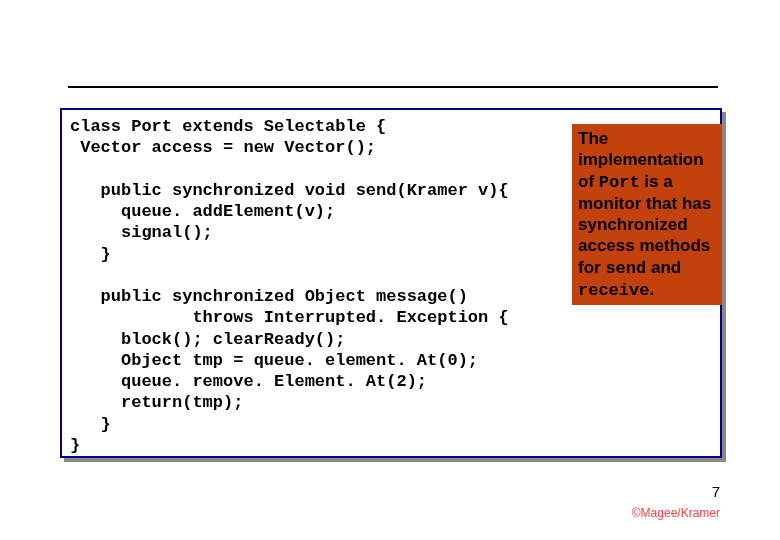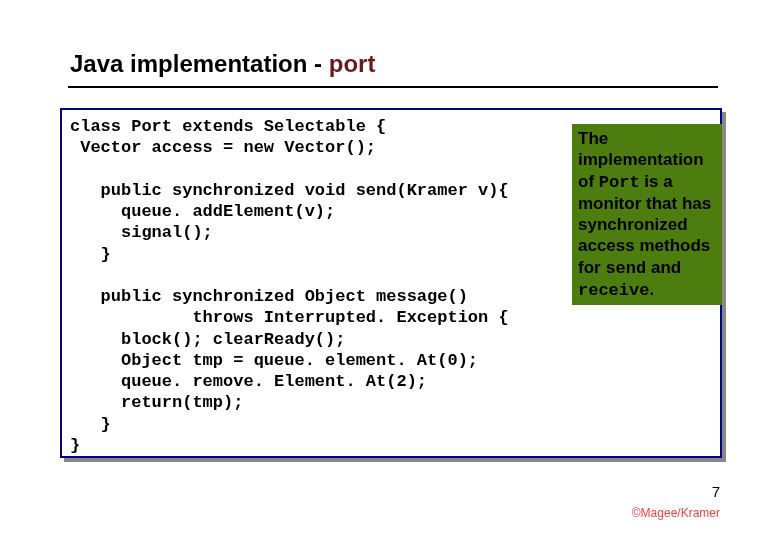--- a/index.html
+++ b/index.html
@@ -49,21 +49,21 @@
     font-weight: bold;
     color: #000;
     line-height: 1.25;
     white-space: pre;
   }
   .note-box {
     position: absolute;
     top: 124px;
     left: 572px;
     width: 150px;
-    background: #4d7c0f;
+    background: #c2410c;
     padding: 4px 6px;
     font-size: 17px;
     font-weight: bold;
     font-family: Arial, Helvetica, sans-serif;
     color: #000;
     line-height: 1.25;
   }
   .note-box .mono { font-family: "Courier New", monospace; }
   .footer-left {
     position: absolute;
@@ -85,23 +85,20 @@
     right: 60px;
     font-size: 12px;
     color: #ef4444;
   }
 </style>
 </head>
 <body>
 
 <div class="slide">
 
-  <div class="title">
-    <span>Java implementation - </span><span class="port-word">port</span>
-  </div>
   <div class="underline"></div>
 
   <div class="code-box">
     <div class="code-text"><span>class Port extends Selectable {</span>
 <span> Vector access = new Vector();</span>
 <span></span>
 <span>   public synchronized void send(Kramer v){</span>
 <span>     queue. addElement(v);</span>
 <span>     signal();</span>
 <span>   }</span>

